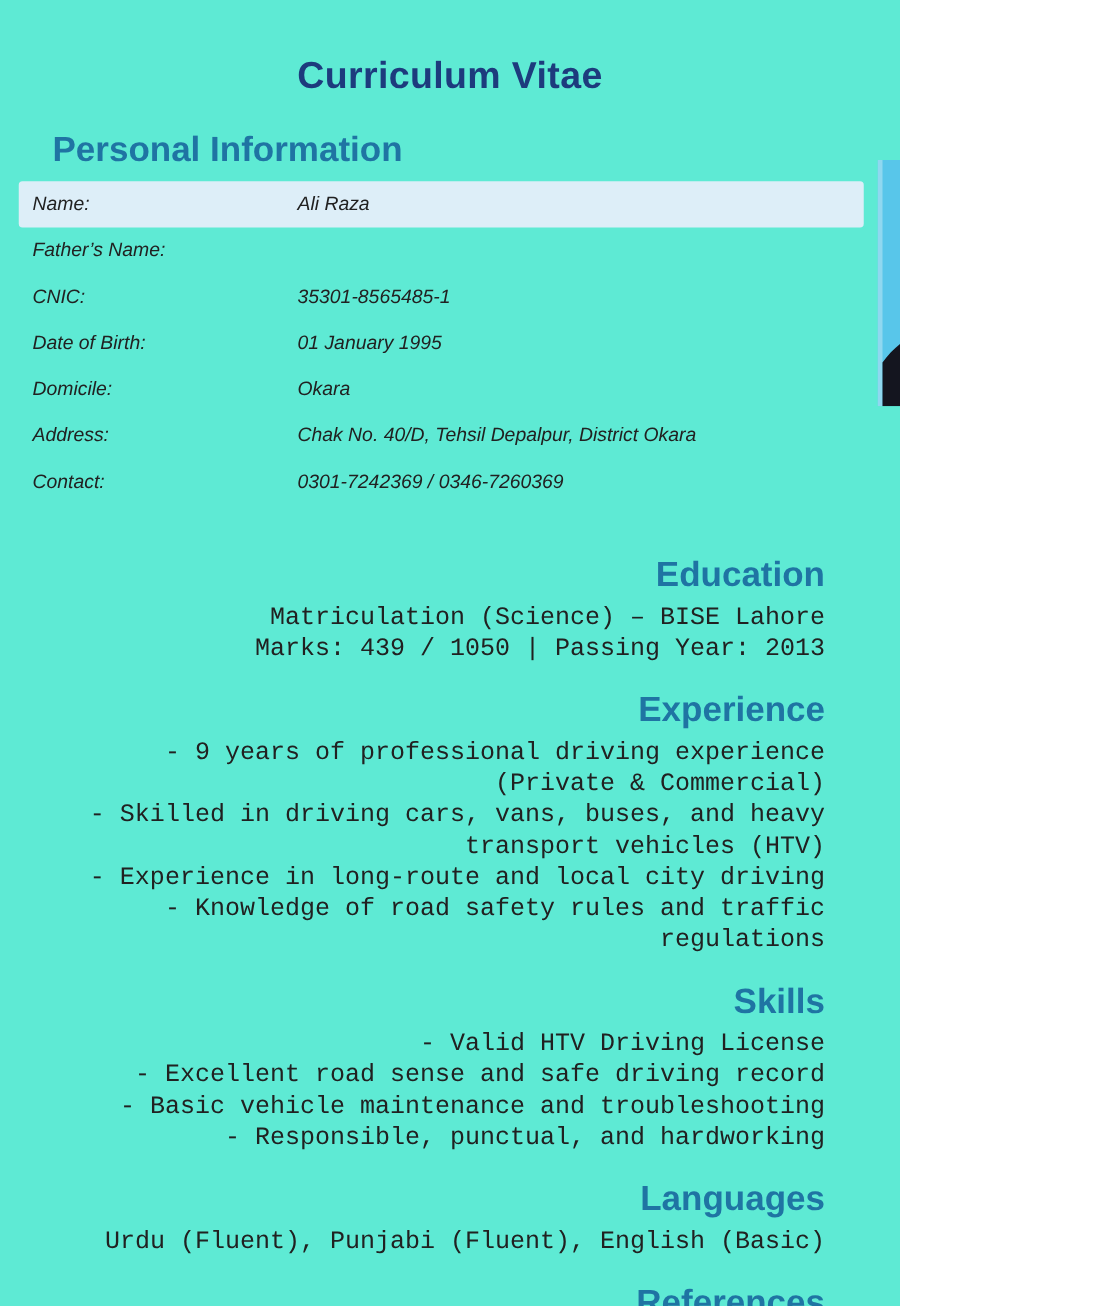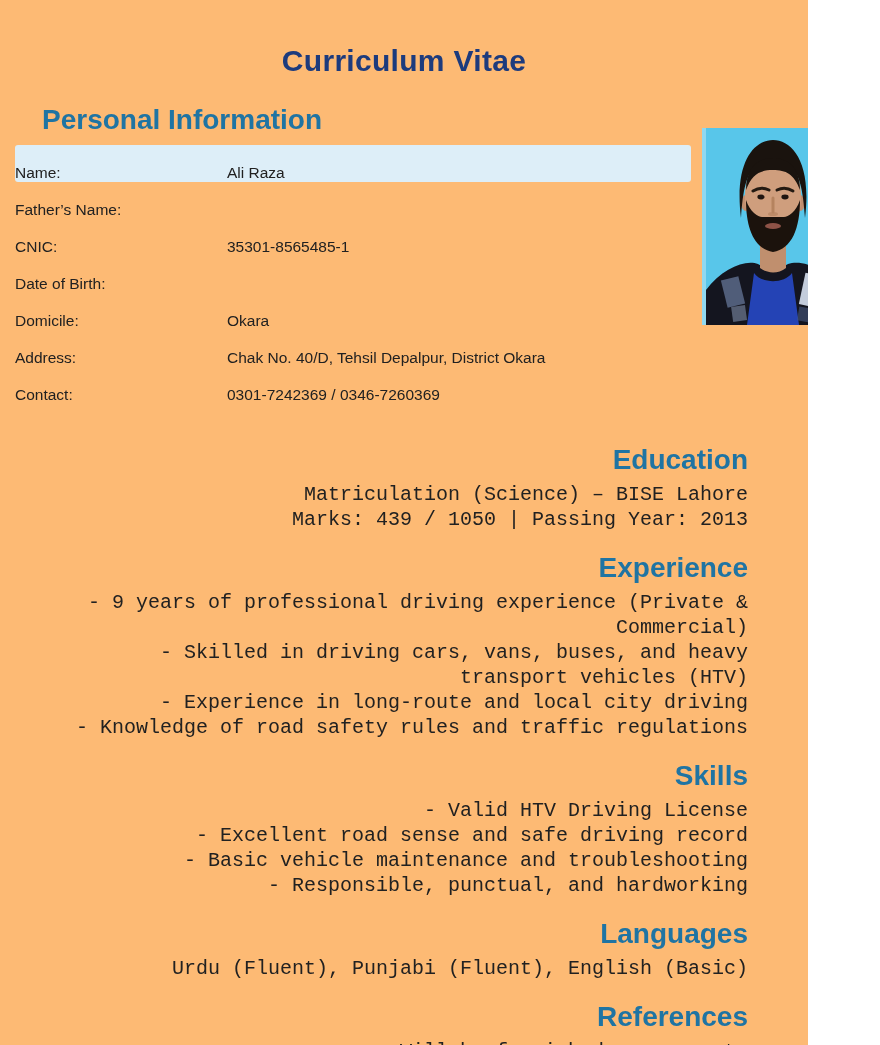--- a/index.html
+++ b/index.html
@@ -1,20 +1,20 @@
 <!DOCTYPE html>
 <html style="--title-color: #1d3b7d; --section-heading: #1f74a3; --body-text: #212121; --row-highlight: #ddeef8; --photo-background: #58c6ea;"><head>
 <meta charset="utf-8">
 <style>
   html, body { margin: 0; padding: 0; background: #ffffff; }
   .page {
     position: relative;
-    width: 808px;
+    width: 720px;
     height: 1045px;
-    background: #fdba74;
+    background: #5eead4;
     overflow: hidden;
     color: var(--body-text, #212121);
     font-family: "Liberation Sans", sans-serif;
   }
   .cv-title {
     margin: 0;
     padding-top: 44px;
     text-align: center;
     font-size: 30px;
     font-weight: 700;
@@ -24,24 +24,26 @@
   .sec-heading {
     margin: 0 0 6px 0;
     font-size: 28px;
     font-weight: 700;
     color: var(--section-heading, #1f74a3);
   }
   .personal-heading { margin: 26px 0 9px 42px; }
   .pi-table { margin-left: 15px; width: 676px; }
   .row {
     display: flex;
-    align-items: flex-end;
+    align-items: center;
     height: 37px;
+    padding-left: 11px;
     box-sizing: border-box;
     font-size: 15.5px;
+    font-style: italic;
   }
   .row.hl { background: var(--row-highlight, #ddeef8); border-radius: 3px; }
   .cell.label { flex: 0 0 212px; width: 212px; }
   .cell.value { flex: 1; }
   .photo {
     position: absolute;
     left: 702px;
     top: 128px;
     width: 143px;
     height: 197px;
@@ -67,20 +69,21 @@
     </div>
     <div class="row">
       <div class="cell label">Father’s Name:</div>
     </div>
     <div class="row">
       <div class="cell label">CNIC:</div>
       <div class="cell value">35301-8565485-1</div>
     </div>
     <div class="row">
       <div class="cell label">Date of Birth:</div>
+      <div class="cell value">01 January 1995</div>
     </div>
     <div class="row">
       <div class="cell label">Domicile:</div>
       <div class="cell value">Okara</div>
     </div>
     <div class="row">
       <div class="cell label">Address:</div>
       <div class="cell value">Chak No. 40/D, Tehsil Depalpur, District Okara</div>
     </div>
     <div class="row">

